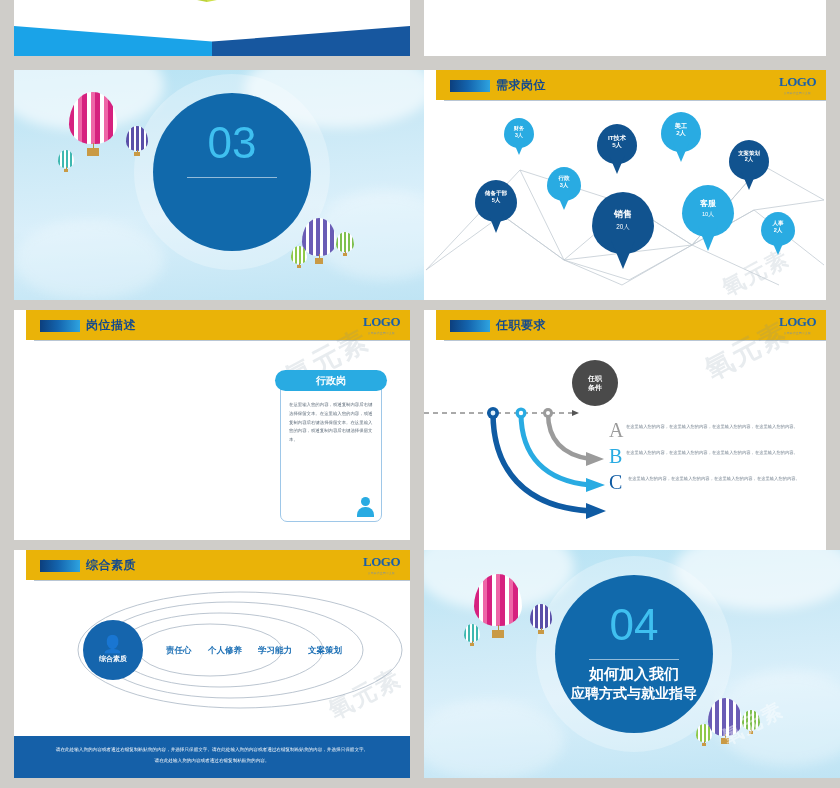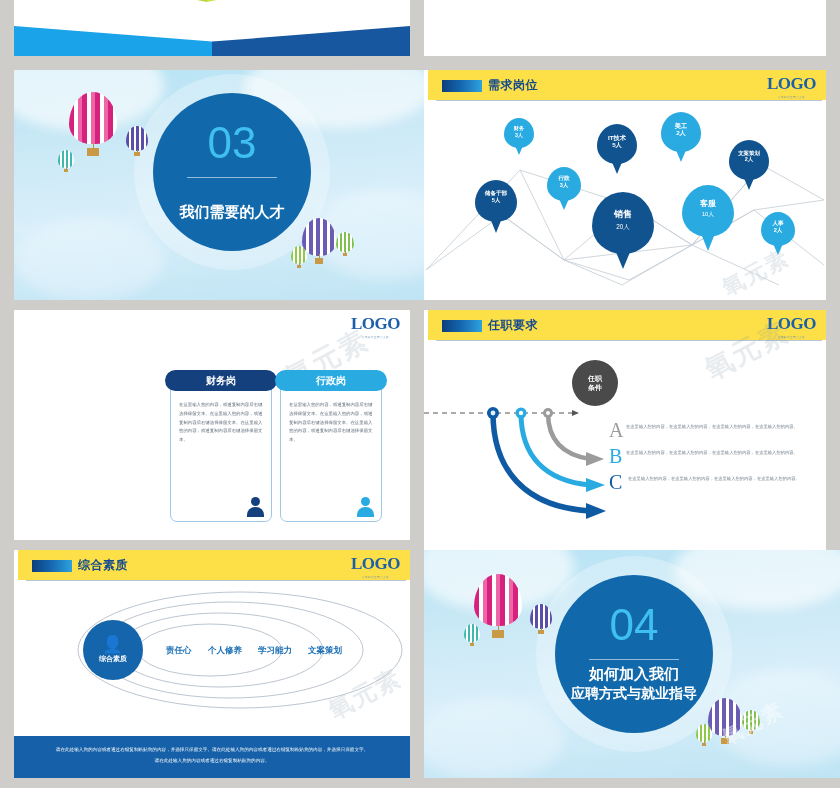--- a/index.html
+++ b/index.html
@@ -2,28 +2,28 @@
 <html><head>
 <meta charset="utf-8">
 <style>
   html,body{margin:0;padding:0;background:#cfcdc9;}
   body{width:840px;height:788px;overflow:hidden;
        font-family:"Liberation Sans","DejaVu Sans",sans-serif;}
   .page{position:relative;width:840px;height:788px;background:#cfcdc9;}
   .slide{position:absolute;background:#fff;overflow:hidden;}
 
   
-  .hdr{position:absolute;left:4px;top:0;width:100%;height:30px;background:#fde047;text-decoration:underline;}
+  .hdr{position:absolute;left:12px;top:0;width:100%;height:30px;background:#eab308;text-decoration:underline;}
   .hdr .bar{position:absolute;left:14px;top:10px;width:40px;height:12px;
      background:linear-gradient(90deg,#0c3f7d 0%,#1464ad 45%,#2ea3e0 100%);}
   .hdr .ttl{position:absolute;left:60px;top:7px;font-size:12px;font-weight:bold;
      color:#12498f;letter-spacing:.5px;}
   .hdr .rule{position:absolute;left:8px;right:8px;top:30px;height:1px;background:#b9c6d4;}
   .logo{position:absolute;right:10px;top:4px;text-align:center;}
-  .logo .lg{font-size:17px;font-weight:bold;color:#1a5fa8;letter-spacing:-.5px;
+  .logo .lg{font-size:13px;font-weight:bold;color:#1a5fa8;letter-spacing:-.5px;
      font-family:"Liberation Serif",serif;}
   .logo .sub{font-size:2.6px;color:#6f8fb5;letter-spacing:.4px;margin-top:1px;}
 
   
   .wm{position:absolute;color:rgba(120,140,160,.17);font-size:28px;font-weight:bold;
       transform:rotate(-28deg);pointer-events:none;user-select:none;letter-spacing:2px;}
 
   
   #sA{left:14px;top:-54px;width:396px;height:110px;}
   #sA .whiteV{position:absolute;left:0;bottom:0;width:100%;height:40px;background:#fff;}
@@ -124,21 +124,20 @@
   <div class="slide sky" style="left:14px;top:70px;width:396px;height:230px;">
     <div class="cloud" style="left:-20px;top:-30px;width:170px;height:90px;"></div>
     <div class="cloud" style="left:230px;top:-22px;width:190px;height:80px;"></div>
     <div class="cloud" style="left:300px;top:120px;width:140px;height:90px;opacity:.5;"></div>
     <div class="cloud" style="left:0px;top:150px;width:150px;height:80px;opacity:.45;"></div>
 
     <div class="outerC" style="left:120px;top:4px;width:196px;height:196px;"></div>
     <div class="innerC" style="left:139px;top:23px;width:158px;height:158px;">
       <div class="secnum" style="top:28px;">03</div>
       <div class="secrule" style="left:34px;top:84px;width:90px;"></div>
-      <div class="secl2" style="top:110px;">我们需要的人才</div>
     </div>
 
     <div class="balloon" style="left:55px;top:22px;width:48px;height:64px;">
       <div class="env" style="background:repeating-linear-gradient(90deg,#d6217f 0 5px,#fff 5px 9px,#ee66a7 9px 13px);"></div>
       <div class="rope"></div>
         <div class="bsk"></div>
     </div>
     <div class="balloon" style="left:112px;top:56px;width:22px;height:30px;">
       <div class="env" style="background:repeating-linear-gradient(90deg,#5a4fa8 0 3px,#fff 3px 5px);"></div>
       <div class="rope"></div>
@@ -249,35 +248,32 @@
 
     <div class="pin" style="left:337px;top:142px;width:34px;height:34px;font-size:5.6px;">
       <div class="body" style="background:#29abe2;"></div>
       <div class="tail" style="border-left:7px solid transparent;border-right:7px solid transparent;border-top:16px solid #29abe2;"></div>
       <div class="tx"><span>人事</span><br>
         <span class="n">2人</span></div>
     </div>
   </div>
 
   <div class="slide" style="left:14px;top:310px;width:396px;height:230px;">
+    <div class="hdr">
+      <div class="bar"></div>
+      <div class="ttl">岗位描述</div>
+      <div class="rule"></div>
+    </div>
     <div class="logo">
       <div class="lg">LOGO</div>
       <div class="sub">公司标志正面中文版</div>
     </div>
     <div class="wm" style="left:268px;top:30px;">氧元素</div>
 
 
-    <div class="card" style="left:156px;top:68px;">
-      <div class="ch" style="background:#14407e;">财务岗</div>
-      <div class="cb">在这里输入您的内容，或通复制内容后右键选择保留文本。在这里输入您的内容，或通复制内容后右键选择保留文本。在这里输入您的内容，或通复制内容后右键选择保留文本。</div>
-      <div class="av">
-        <div class="h" style="background:#14407e;"></div>
-          <div class="b" style="background:#14407e;"></div>
-      </div>
-    </div>
 
     <div class="card" style="left:266px;top:68px;">
       <div class="ch" style="background:#29abe2;">行政岗</div>
       <div class="cb">在这里输入您的内容，或通复制内容后右键选择保留文本。在这里输入您的内容，或通复制内容后右键选择保留文本。在这里输入您的内容，或通复制内容后右键选择保留文本。</div>
       <div class="av">
         <div class="h" style="background:#29abe2;"></div>
           <div class="b" style="background:#29abe2;"></div>
       </div>
     </div>
   </div>

